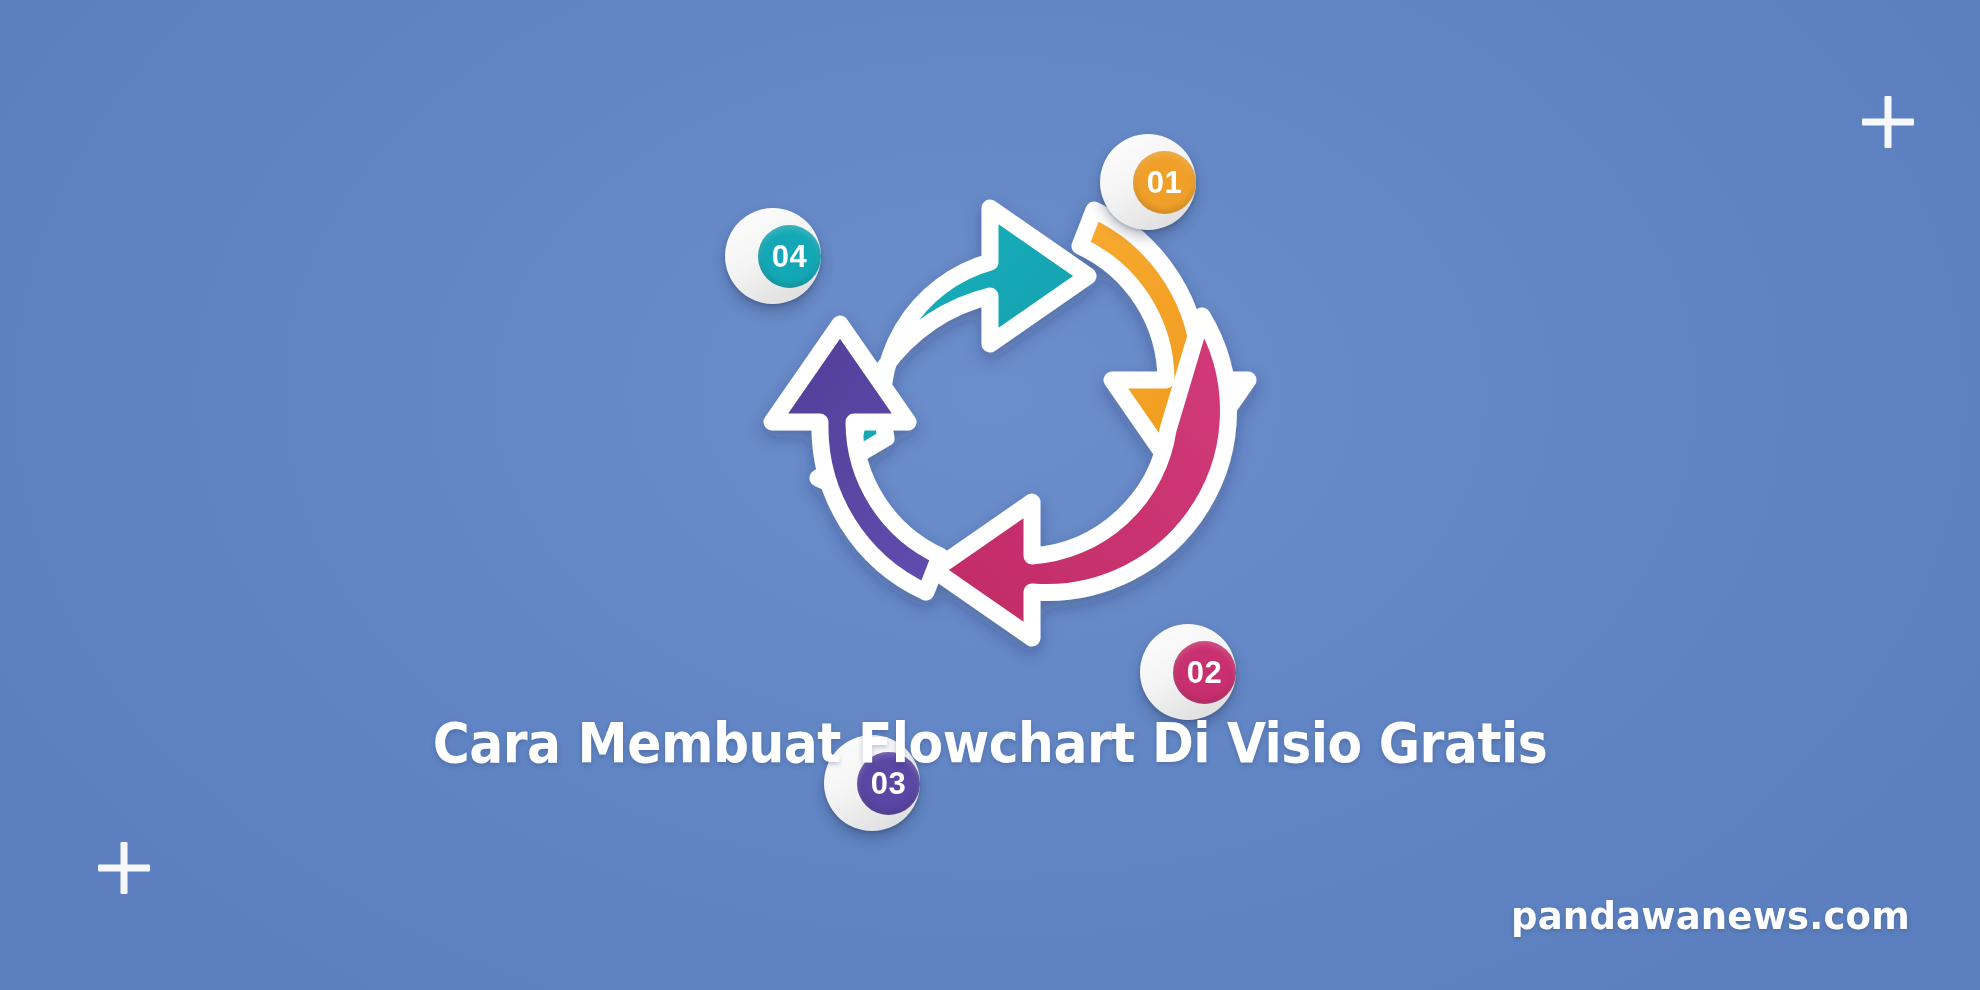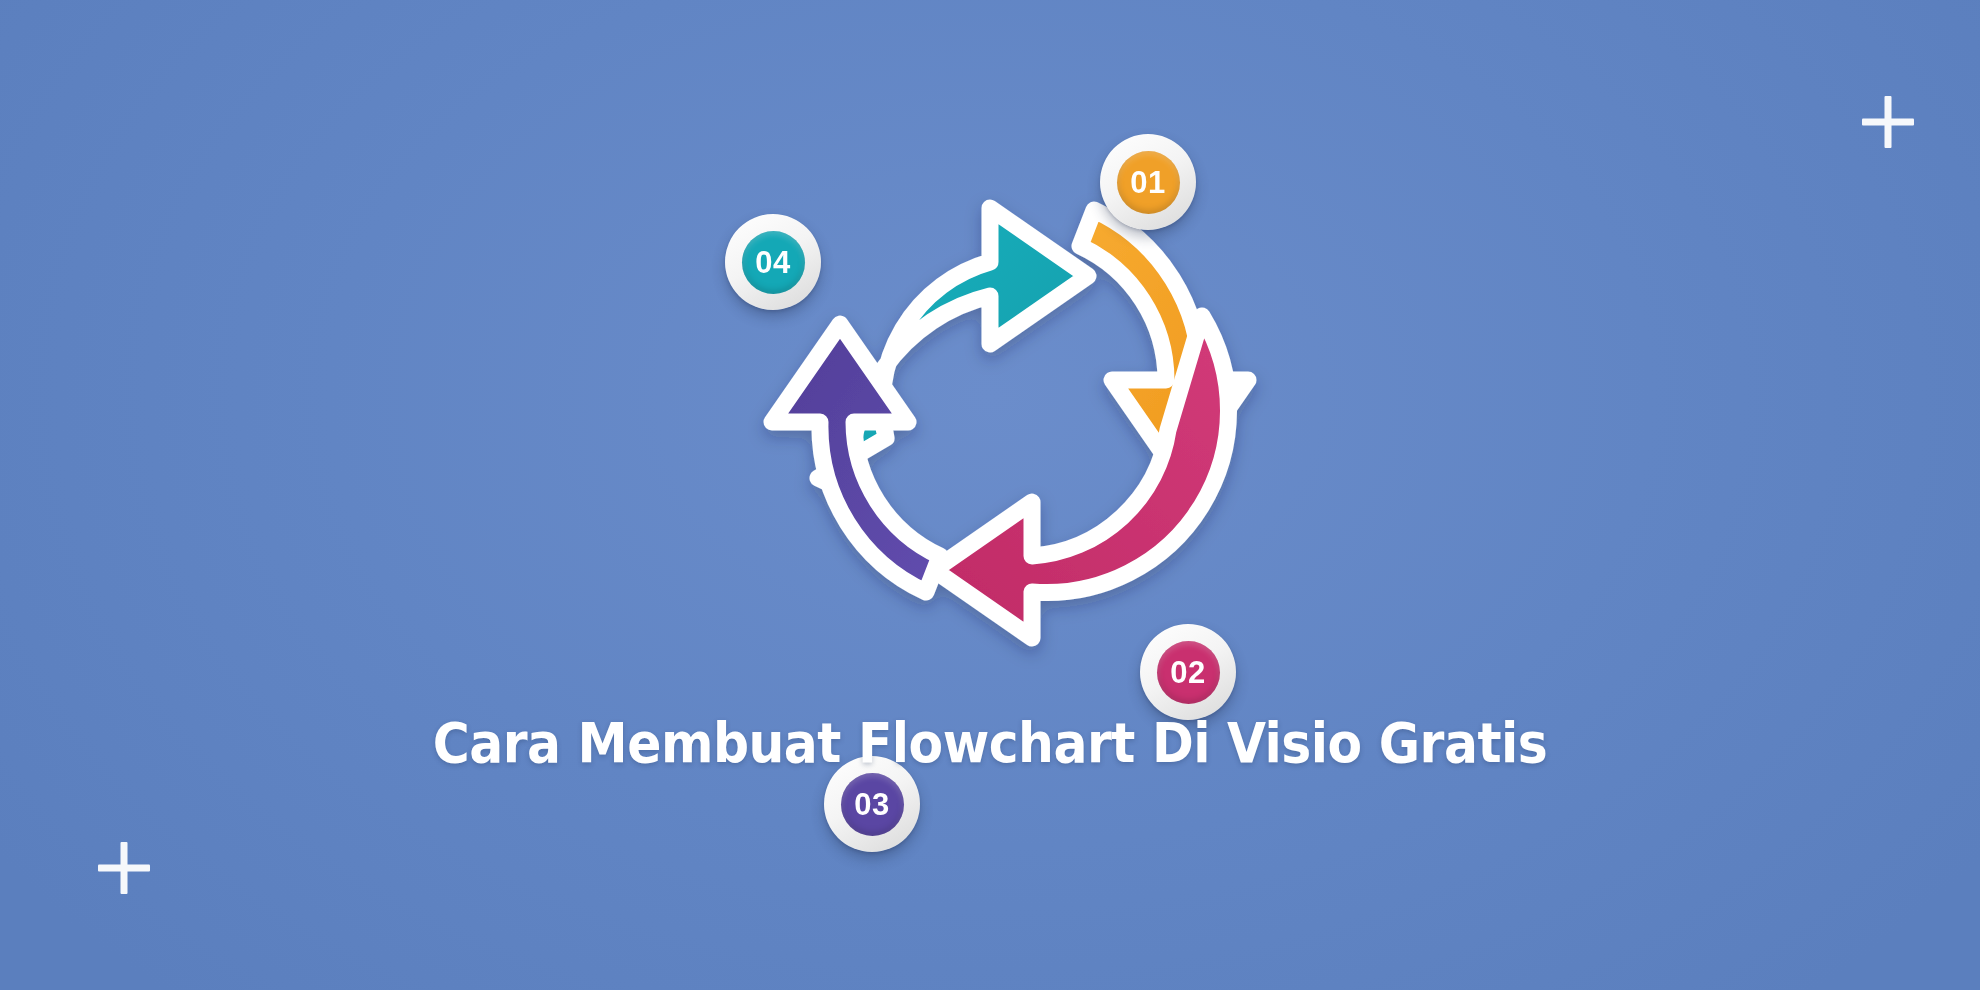--- a/index.html
+++ b/index.html
@@ -26,41 +26,41 @@
   
   #diagram{
     position:absolute;
     left:690px;top:80px;width:640px;height:640px;
   }
   #diagram svg{display:block;width:100%;height:100%;overflow:visible;}
 
   
   .badge{
     position:absolute;width:96px;height:96px;border-radius:50%;
-    display:flex;align-items:center;justify-content:center;
+    display:flex;align-items:center;justify-content:flex-end;
     background:linear-gradient(150deg,#ffffff 0%,#f4f4f4 46%,#d9d9d9 100%);
     box-shadow:0 7px 13px rgba(26,40,70,.30), 0 2px 3px rgba(26,40,70,.18);
   }
   .badge .inner{
     width:63px;height:63px;border-radius:50%;
     display:flex;align-items:center;justify-content:center;
     box-shadow:inset 0 -3px 7px rgba(0,0,0,.17), inset 0 3px 6px rgba(255,255,255,.22);
   }
   .badge .num{
     color:#ffffff;font-weight:700;font-size:31px;letter-spacing:.5px;
     font-family:"Liberation Sans", sans-serif;
     line-height:1;user-select:none;
   }
   #badge-01{left:1100px;top:134px;}
   #badge-01 .inner{background:#f0a028;}
   #badge-02{left:1140px;top:624px;}
   #badge-02 .inner{background:#c9306f;}
-  #badge-03{left:824px;top:756px;}
+  #badge-03{left:824px;top:735px;}
   #badge-03 .inner{background:#5a46a3;}
-  #badge-04{left:725px;top:214px;}
+  #badge-04{left:725px;top:208px;}
   #badge-04 .inner{background:#14a8b6;}
 
   
   #headline{
     position:absolute;left:0;right:0;top:710px;
     text-align:center;color:#ffffff;
     font-family:"DejaVu Sans Condensed","Liberation Sans", sans-serif;
     font-weight:700;font-size:56px;letter-spacing:-0.5px;
     text-shadow:0 2px 5px rgba(30,50,90,.28);
     white-space:nowrap;
@@ -171,14 +171,15 @@
     </div>
   </div>
   <div class="badge" id="badge-04">
     <div class="inner">
       <span class="num">04</span>
     </div>
   </div>
 
   <div id="headline">Cara Membuat Flowchart Di Visio Gratis</div>
 
+  <div id="watermark">pandawanews.com</div>
 
 </div>
 
 </body></html>

